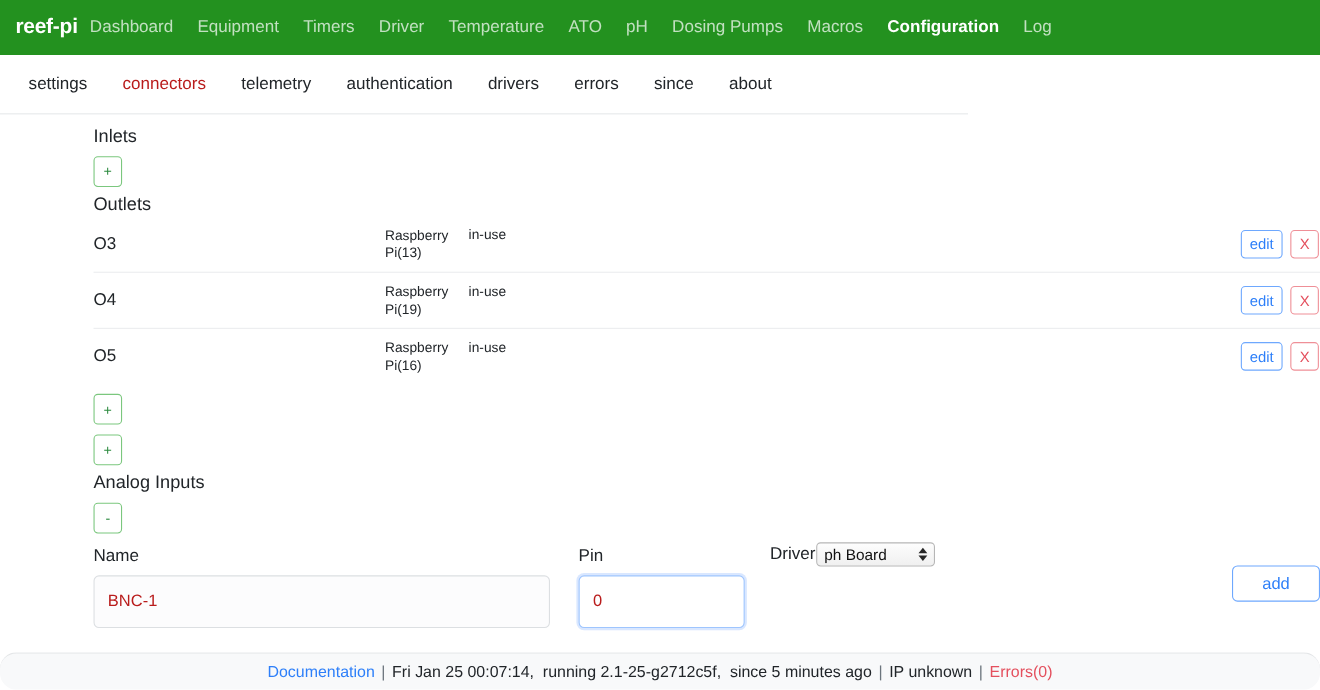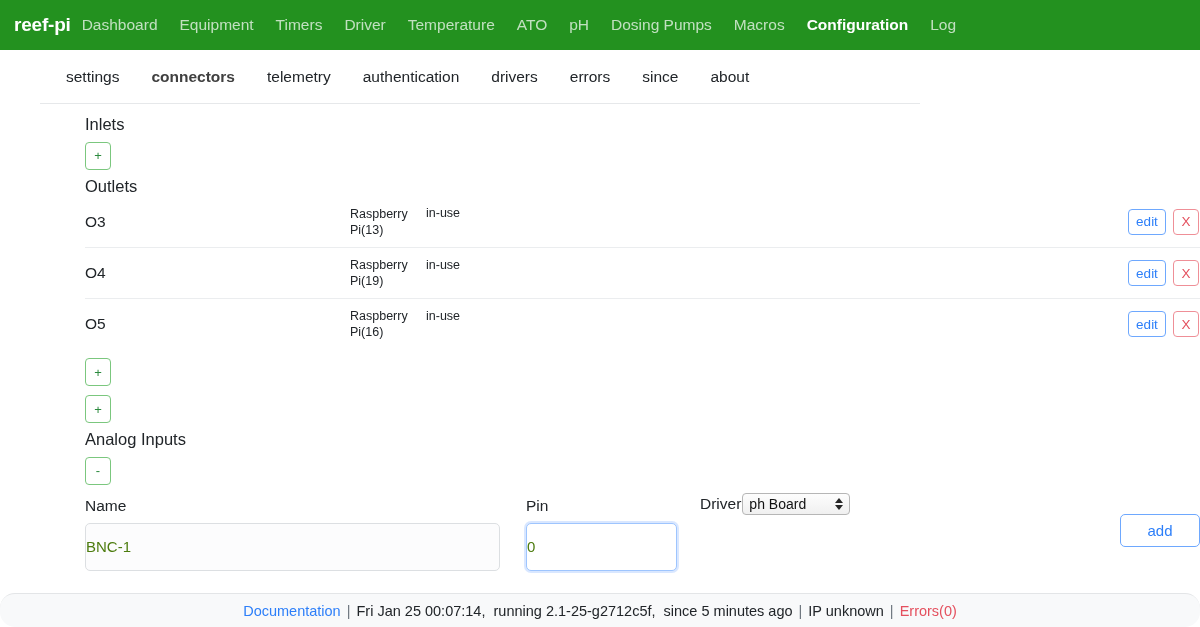--- a/index.html
+++ b/index.html
@@ -45,37 +45,36 @@
   }
 
   
   .subnav {
     height: 54px;
     display: flex;
     align-items: center;
     padding-left: 10px;
     background: #ffffff;
     position: relative;
-    margin-left: 40px;
   }
   .subnav::after {
     content: "";
     position: absolute;
     left: 0; bottom: 0;
     width: 880px; height: 1px;
     background: #e6e8ea;
   }
   .subtab {
     font-size: 15.5px;
     color: #212529;
     padding: 0 16px;
     white-space: nowrap;
     cursor: pointer;
   }
-  .subtab.active { color: #404040; font-weight: bold; }
+  .subtab.active { color: #b91c1c; }
 
   
   .content {
     padding: 0 0 0 85px;
     position: relative;
   }
   .section-title {
     font-size: 16.5px;
     color: #212529;
     margin: 0;
@@ -219,22 +218,22 @@
     border-left: 4px solid transparent;
     border-right: 4px solid transparent;
   }
   .ar-up { border-bottom: 5px solid #262626; }
   .ar-dn { border-top: 5px solid #262626; }
 
   .form-inputs { display: flex; align-items: center; margin-top: 8px; }
   .inp {
     font-family: "Liberation Sans", sans-serif;
     font-size: 15px;
-    color: #4d7c0f;
-    padding: 0 0;
+    color: #b91c1c;
+    padding: 0 12px;
     height: 48px;
     border-radius: 5px;
     outline: none;
   }
   .inp-name {
     width: 415px;
     border: 1px solid #dcdfe2;
     background: #fcfcfd;
     margin-right: 26px;
   }

